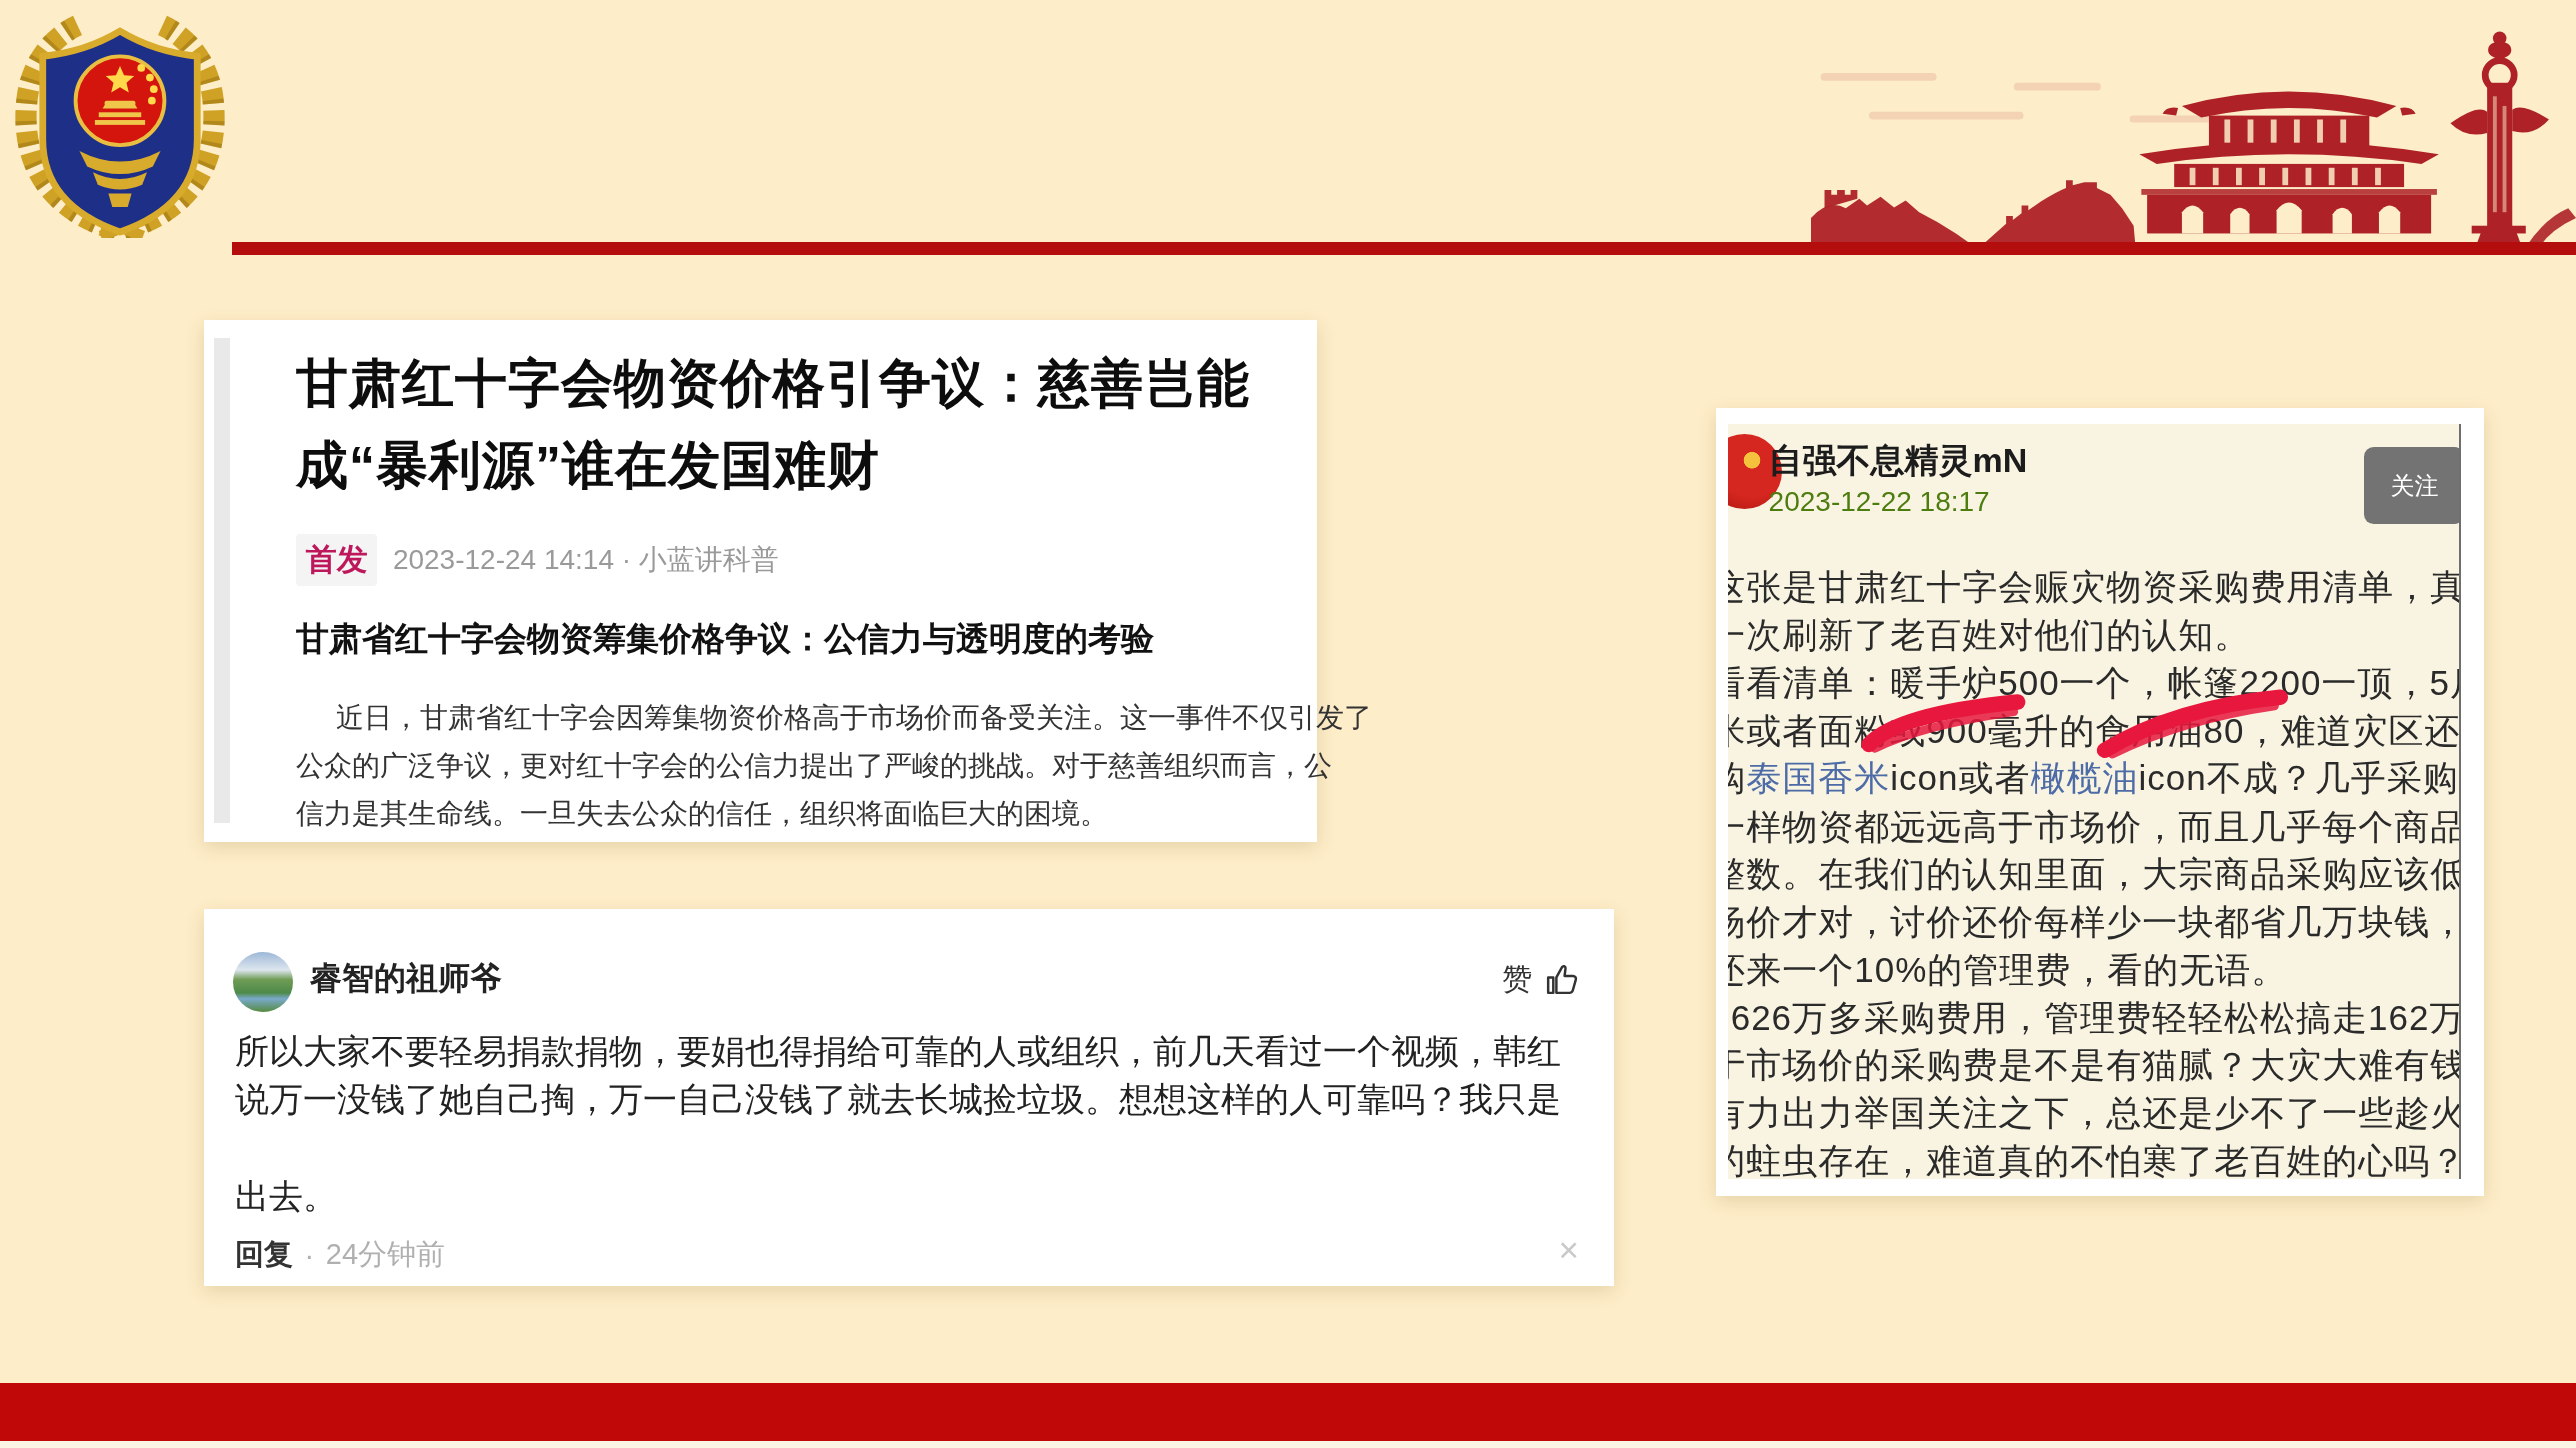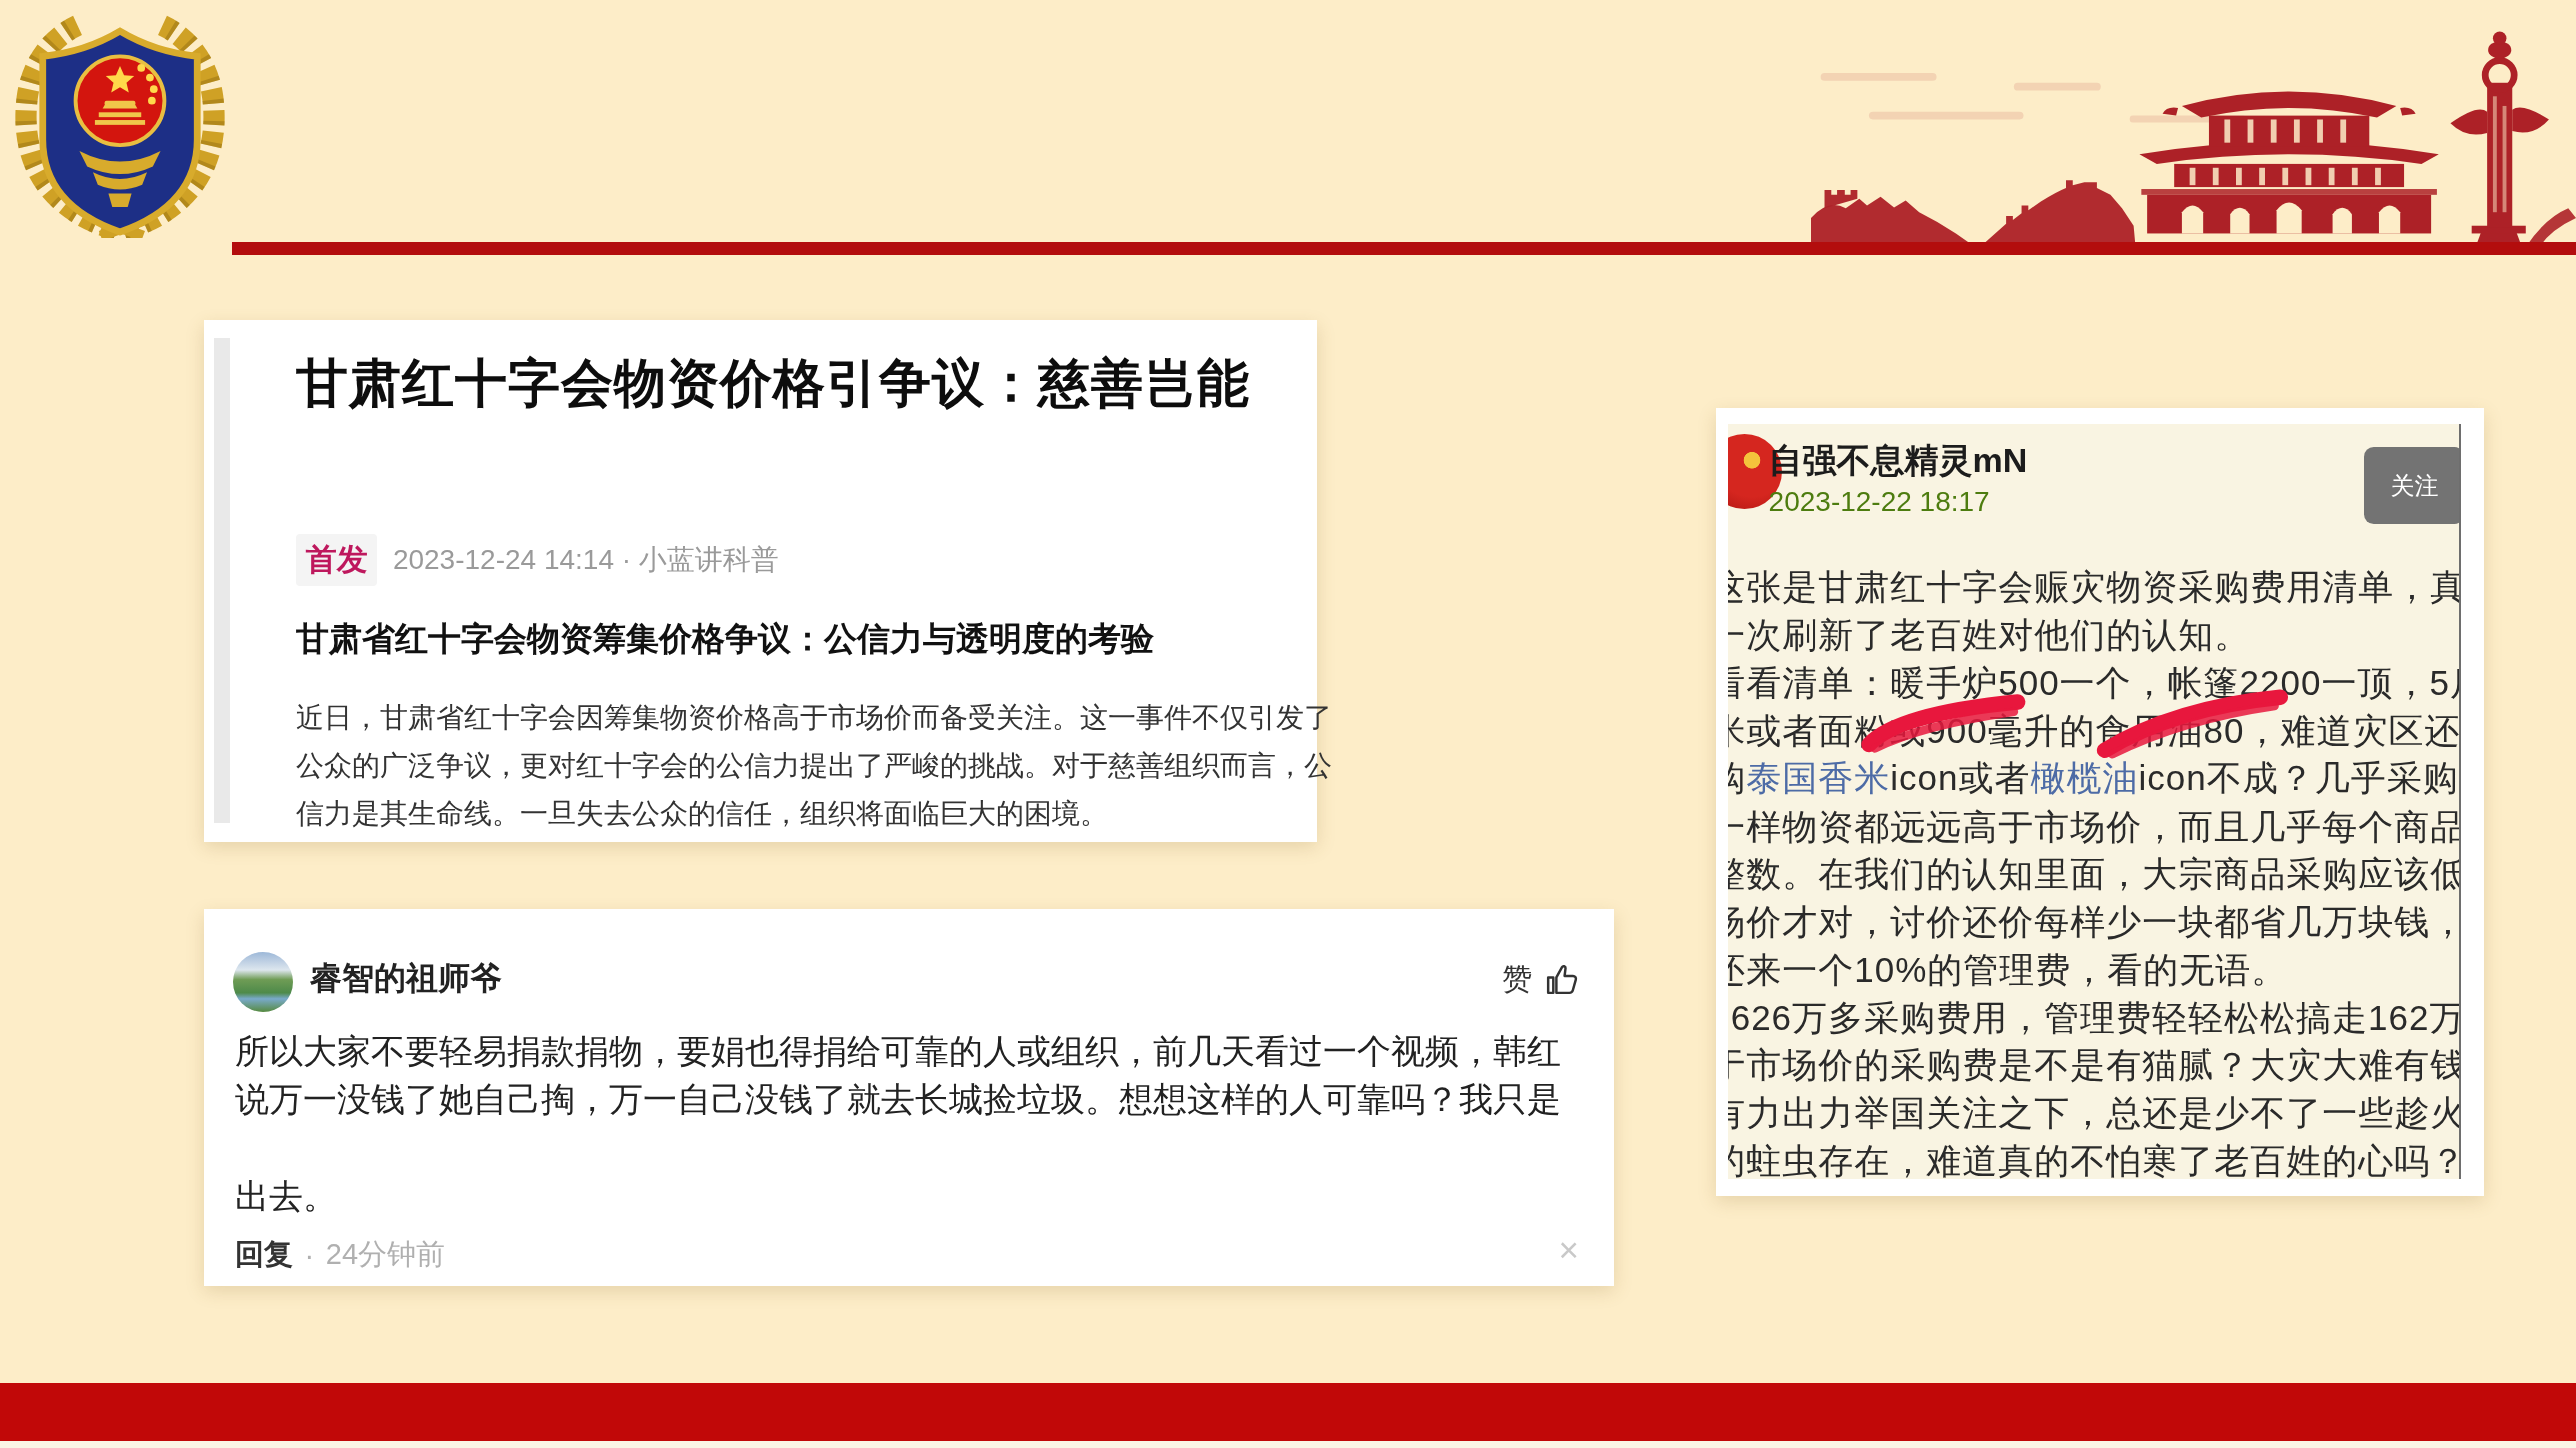--- a/index.html
+++ b/index.html
@@ -18,21 +18,21 @@
                 box-shadow:0 5.8px 17.4px rgba(120,90,30,.18);}
   #quote-bar{left:9.7px;top:18.4px;width:16.4px;height:485px;background:#e9e9e9;}
   .a-title{left:92px;font-size:52px;font-weight:800;color:#0d0d0d;letter-spacing:1px;}
   #a-title-1{top:29px;}
   #a-title-2{top:111px;}
   #a-meta{left:92px;top:214px;display:flex;align-items:center;gap:15.5px;}
   #a-badge{background:#f4f4f4;color:#be185d;font-size:31px;padding:4.8px 9.7px;border-radius:3.9px;font-weight:bold;}
   #a-date{color:#9a9a9a;font-size:28px;}
   #a-subtitle{left:92px;top:297px;font-size:33px;font-weight:700;color:#111;}
   .a-par{left:92px;font-size:28px;color:#333;}
-  #a-par-0{top:379px;} #a-par-1{top:427px;} #a-par-2{top:475px;}
+  #a-par-0{top:379px;margin-left:40px;} #a-par-1{top:427px;} #a-par-2{top:475px;}
 
   
   #comment-card{left:204px;top:909px;width:1410px;height:377px;background:#fff;
                 box-shadow:0 5.8px 17.4px rgba(120,90,30,.18);}
   #c-avatar{left:29px;top:43px;width:60px;height:60px;border-radius:50%;
             background:linear-gradient(180deg,#9db8d8 0%,#cfdcе8 28%,#e8eef2 34%,#6f9c55 45%,#4e8a4a 70%,#77a8c9 78%,#568a3f 100%);
             background:linear-gradient(180deg,#9db8d8 0%,#dde6ee 30%,#6f9c55 46%,#4e8a4a 68%,#79aacb 78%,#568a3f 100%);}
   #c-name{left:106px;top:48px;font-size:32px;font-weight:600;color:#222;}
   #c-like{right:35px;top:50px;display:flex;align-items:center;gap:9.7px;cursor:pointer;}
   #c-like-label{font-size:30px;color:#333;}
@@ -156,20 +156,21 @@
       <path d="M740 236 q20 -30 44 -40 l8 10 q-26 12 -38 30 z" opacity=".9"></path>
     </g>
   </svg>
 </div>
 
 <div class="abs" id="red-line"></div>
 
 <div class="abs" id="article-card">
   <div class="abs" id="quote-bar"></div>
   <div class="abs a-title nowrap" id="a-title-1">甘肃红十字会物资价格引争议：慈善岂能</div>
+  <div class="abs a-title nowrap" id="a-title-2">成“暴利源”谁在发国难财</div>
   <div class="abs" id="a-meta">
     <span id="a-badge">首发</span>
     <span id="a-date">2023-12-24 14:14 · 小蓝讲科普</span>
   </div>
   <div class="abs nowrap" id="a-subtitle">甘肃省红十字会物资筹集价格争议：公信力与透明度的考验</div>
   <div class="abs a-par nowrap" id="a-par-0">近日，甘肃省红十字会因筹集物资价格高于市场价而备受关注。这一事件不仅引发了</div>
   <div class="abs a-par nowrap" id="a-par-1">公众的广泛争议，更对红十字会的公信力提出了严峻的挑战。对于慈善组织而言，公</div>
   <div class="abs a-par nowrap" id="a-par-2">信力是其生命线。一旦失去公众的信任，组织将面临巨大的困境。</div>
 </div>
 

